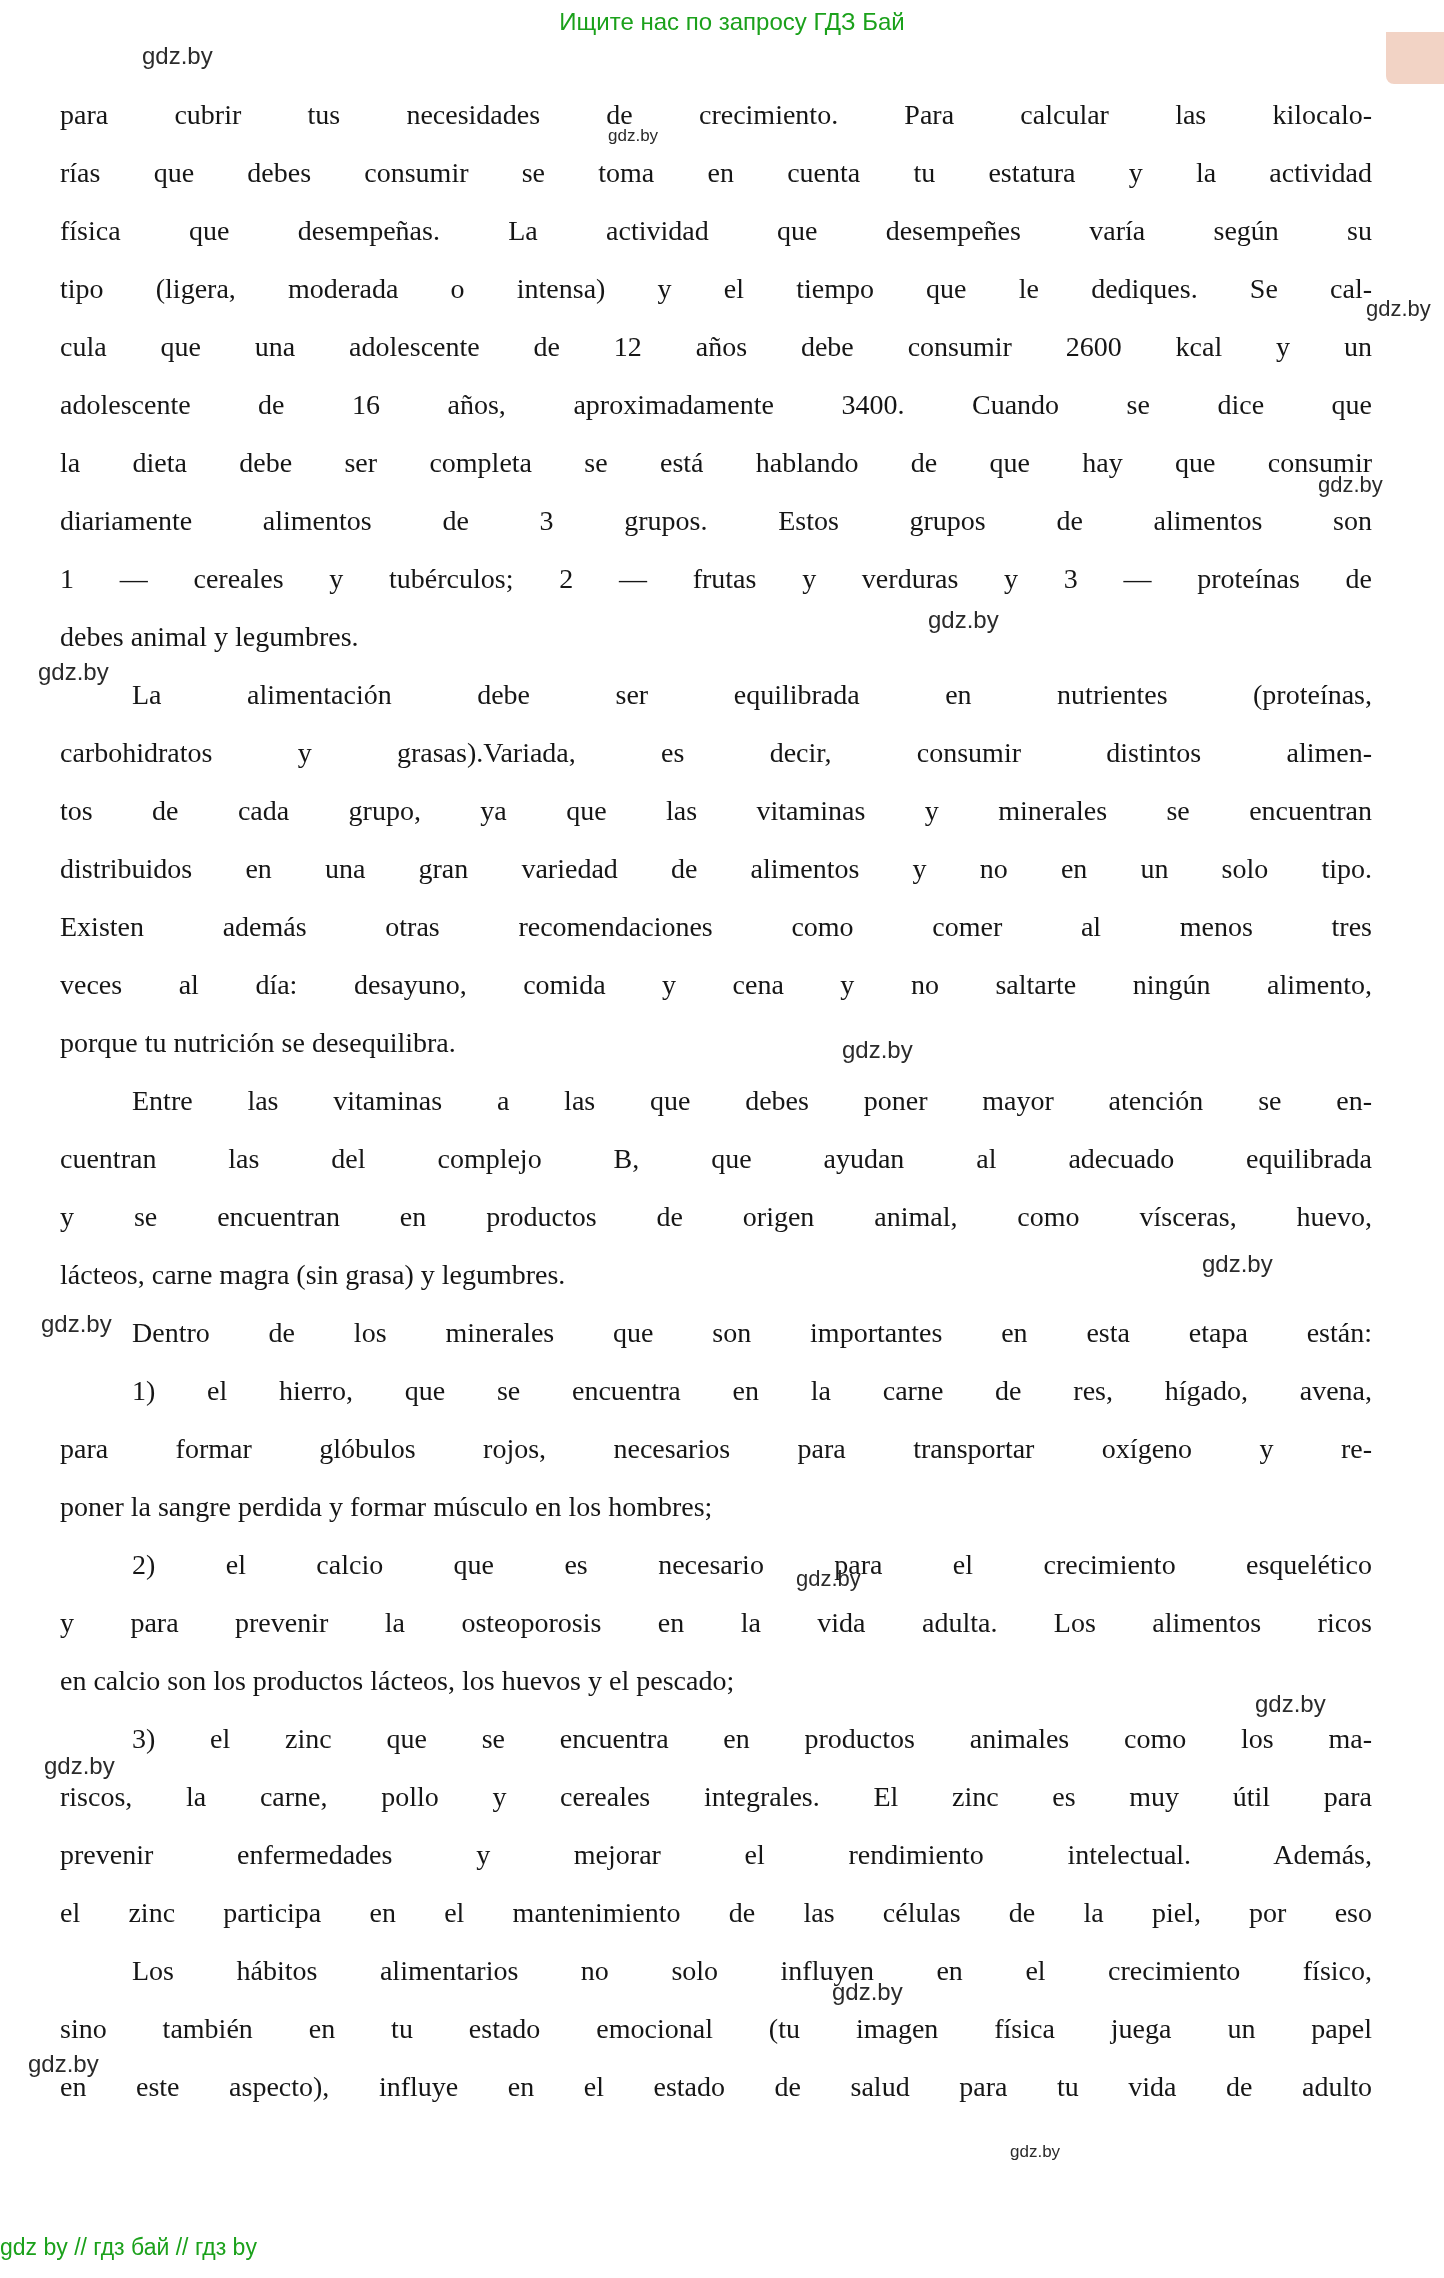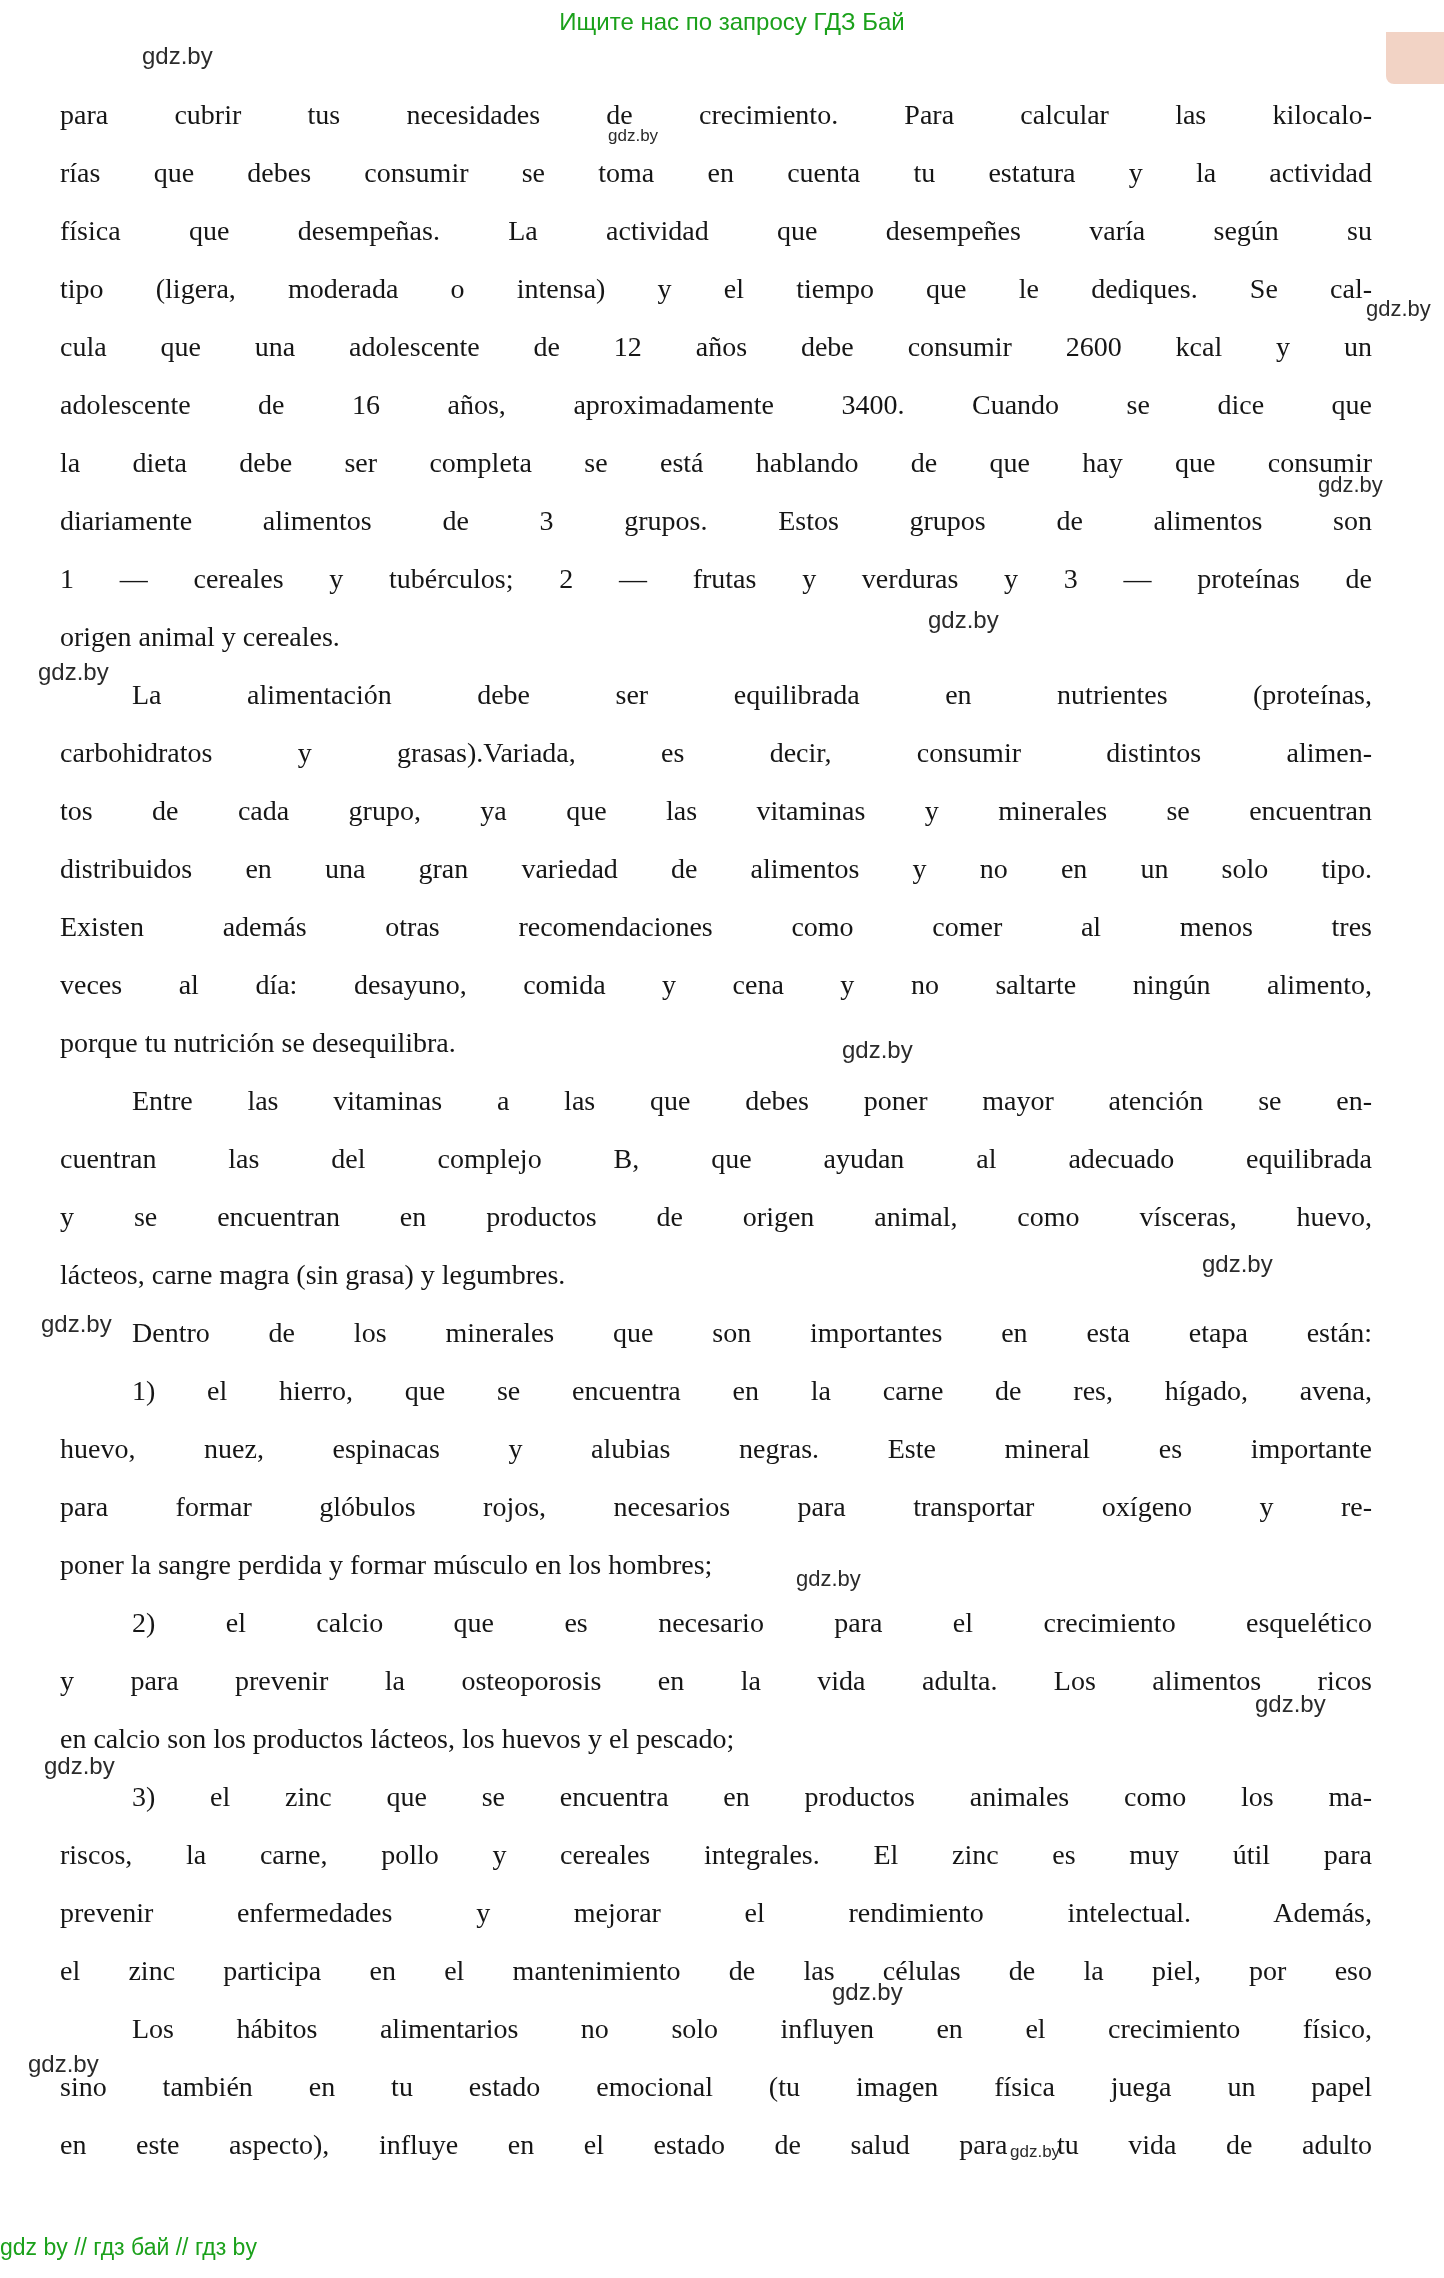--- a/index.html
+++ b/index.html
@@ -77,35 +77,34 @@
   <div class="body-text" id="body-text">
       <div class="line j">para cubrir tus necesidades de crecimiento. Para calcular las kilocalo-</div>
       <div class="line j">rías que debes consumir se toma en cuenta tu estatura y la actividad</div>
       <div class="line j">física que desempeñas. La actividad que desempeñes varía según su</div>
       <div class="line j">tipo (ligera, moderada o intensa) y el tiempo que le dediques. Se cal-</div>
       <div class="line j">cula que una adolescente de 12 años debe consumir 2600 kcal y un</div>
       <div class="line j">adolescente de 16 años, aproximadamente 3400. Cuando se dice que</div>
       <div class="line j">la dieta debe ser completa se está hablando de que hay que consumir</div>
       <div class="line j">diariamente alimentos de 3 grupos. Estos grupos de alimentos son</div>
       <div class="line j">1 — cereales y tubérculos; 2 — frutas y verduras y 3 — proteínas de</div>
-      <div class="line">origen animal y cereales.</div>
+      <div class="line">debes animal y legumbres.</div>
       <div class="line j indent">La alimentación debe ser equilibrada en nutrientes (proteínas,</div>
       <div class="line j">carbohidratos y grasas).Variada, es decir, consumir distintos alimen-</div>
       <div class="line j">tos de cada grupo, ya que las vitaminas y minerales se encuentran</div>
       <div class="line j">distribuidos en una gran variedad de alimentos y no en un solo tipo.</div>
       <div class="line j">Existen además otras recomendaciones como comer al menos tres</div>
       <div class="line j">veces al día: desayuno, comida y cena y no saltarte ningún alimento,</div>
       <div class="line">porque tu nutrición se desequilibra.</div>
       <div class="line j indent">Entre las vitaminas a las que debes poner mayor atención se en-</div>
       <div class="line j">cuentran las del complejo B, que ayudan al adecuado equilibrada</div>
       <div class="line j">y se encuentran en productos de origen animal, como vísceras, huevo,</div>
       <div class="line">lácteos, carne magra (sin grasa) y legumbres.</div>
       <div class="line j indent">Dentro de los minerales que son importantes en esta etapa están:</div>
       <div class="line j indent">1) el hierro, que se encuentra en la carne de res, hígado, avena,</div>
-      <div class="line j">huevo, nuez, espinacas y alubias negras. Este mineral es importante</div>
       <div class="line j">para formar glóbulos rojos, necesarios para transportar oxígeno y re-</div>
       <div class="line">poner la sangre perdida y formar músculo en los hombres;</div>
       <div class="line j indent">2) el calcio que es necesario para el crecimiento esquelético</div>
       <div class="line j">y para prevenir la osteoporosis en la vida adulta. Los alimentos ricos</div>
       <div class="line">en calcio son los productos lácteos, los huevos y el pescado;</div>
       <div class="line j indent">3) el zinc que se encuentra en productos animales como los ma-</div>
       <div class="line j">riscos, la carne, pollo y cereales integrales. El zinc es muy útil para</div>
       <div class="line j">prevenir enfermedades y mejorar el rendimiento intelectual. Además,</div>
       <div class="line j">el zinc participa en el mantenimiento de las células de la piel, por eso</div>
       <div class="line j indent">Los hábitos alimentarios no solo influyen en el crecimiento físico,</div>

